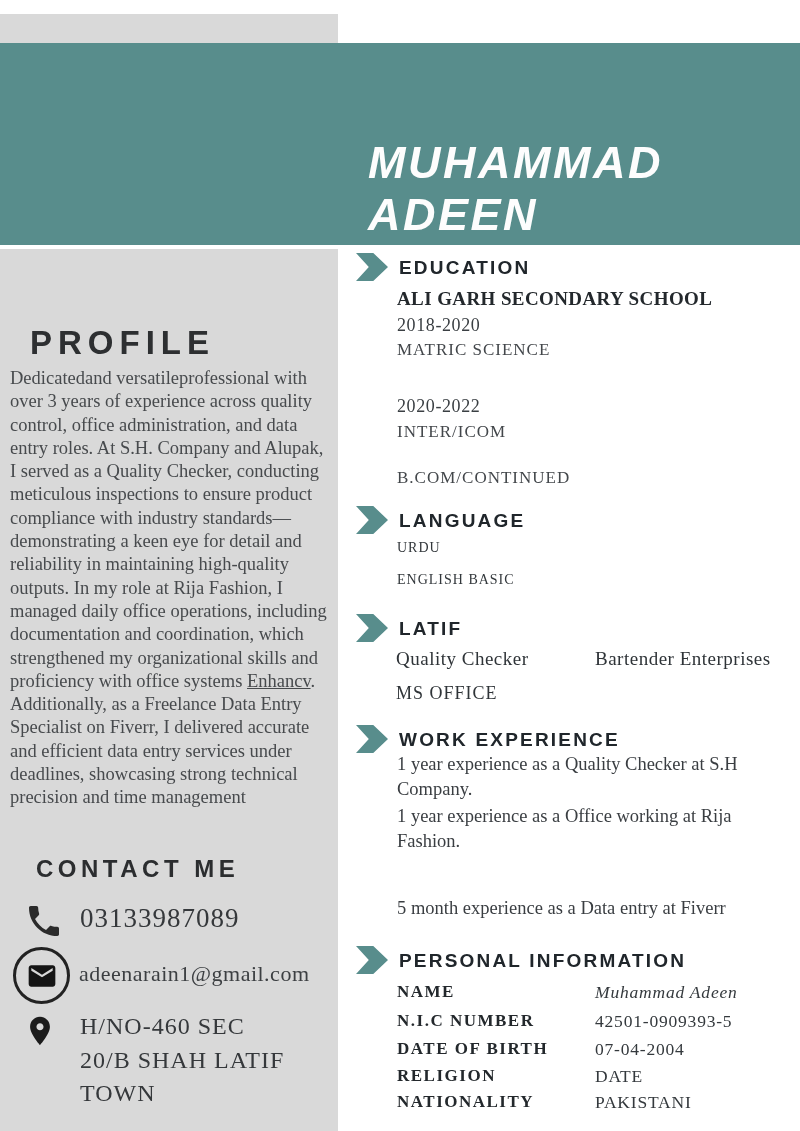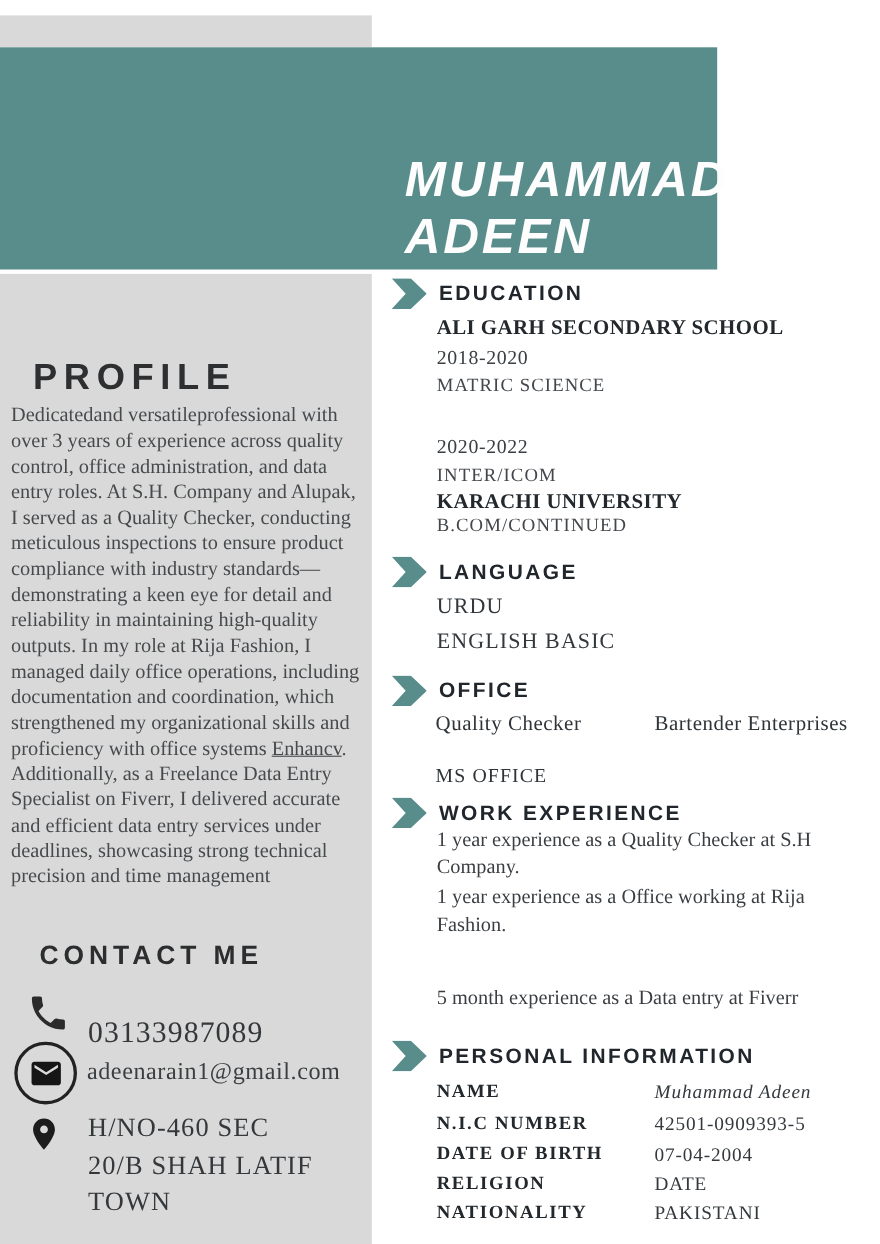--- a/index.html
+++ b/index.html
@@ -10,21 +10,21 @@
     width: 800px;
     height: 1131px;
     background: #ffffff;
     overflow: hidden;
     font-family: "Liberation Serif", serif;
   }
   .abs { position: absolute; }
 
   
   .top-gray-strip { left: 0; top: 14px; width: 338px; height: 29px; background: #d9d9d9; }
-  .teal-header { left: 0; top: 43px; width: 652px; height: 202px; background: #588d8c; }
+  .teal-header { left: 0; top: 43px; width: 800px; height: 202px; background: #588d8c; }
   .name-block {
     position: absolute; left: 368px; top: 94px;
     font-family: "Liberation Sans", sans-serif;
     font-weight: 700; font-style: italic;
     font-size: 45px; line-height: 52px;
     letter-spacing: 2.5px; color: #fdfdfd;
   }
 
   
   .sidebar { left: 0; top: 249px; width: 338px; height: 882px; background: #d9d9d9; }
@@ -36,21 +36,21 @@
   .profile-text {
     position: absolute; left: 10px; top: 367px; width: 324px;
     font-size: 18.5px; line-height: 23.3px; color: #474a4d;
   }
   .profile-text .inline-link { text-decoration: underline; color: #474a4d; }
   .contact-title {
     position: absolute; left: 36px; top: 855px;
     font-family: "Liberation Sans", sans-serif; font-weight: 700;
     font-size: 24px; letter-spacing: 4.5px; color: #2b2d2f;
   }
-  .phone-value { position: absolute; left: 80px; top: 903px; font-size: 27px; letter-spacing: 1px; color: #35383b; margin-top: 20px; }
+  .phone-value { position: absolute; left: 80px; top: 903px; font-size: 27px; letter-spacing: 1px; color: #35383b; }
   .email-value { position: absolute; left: 79px; top: 961px; font-size: 22px; letter-spacing: 0.5px; color: #3c3f42; }
   .address-value { position: absolute; left: 80px; top: 1010px; width: 250px; font-size: 24px; line-height: 33.5px; letter-spacing: 1px; color: #35383b; }
 
   .icon-phone { left: 24px; top: 901px; width: 40px; height: 40px; }
   .icon-email-ring {
     left: 13px; top: 947px; width: 57px; height: 57px;
     border: 3px solid #222; border-radius: 50%;
     display: flex; align-items: center; justify-content: center;
   }
   .icon-pin { left: 23px; top: 1007px; width: 34px; height: 48px; }
@@ -61,21 +61,21 @@
     clip-path: polygon(0 0, 54% 0, 100% 50%, 54% 100%, 0 100%, 40% 50%);
   }
   .section-title {
     position: absolute; left: 399px;
     font-family: "Liberation Sans", sans-serif; font-weight: 700;
     font-size: 19px; letter-spacing: 2.2px; color: #20262b;
   }
   .edu-school { position: absolute; left: 397px; font-size: 19px; font-weight: 700; letter-spacing: 0.4px; color: #23282c; }
   .edu-years  { position: absolute; left: 397px; font-size: 18px; letter-spacing: 0.6px; color: #3a3f43; }
   .edu-degree { position: absolute; left: 397px; font-size: 17px; letter-spacing: 1px; color: #43474b; }
-  .lang-item  { position: absolute; left: 397px; font-size: 20px; letter-spacing: 1px; color: #33383c; }
+  .lang-item  { position: absolute; left: 397px; font-size: 14px; letter-spacing: 1px; color: #33383c; }
   .skill-item { position: absolute; font-size: 19px; letter-spacing: 0.5px; color: #2f3438; }
   .work-item  { position: absolute; left: 397px; width: 388px; font-size: 18.5px; line-height: 24.5px; color: #3a3e42; }
   .pi-label   { position: absolute; left: 397px; font-size: 17px; font-weight: 700; letter-spacing: 1.5px; color: #23282c; text-align: right; }
   .pi-value   { position: absolute; left: 595px; font-size: 17.5px; letter-spacing: 0.8px; color: #34393d; }
   .pi-value.italic { font-style: italic; }
 </style>
 </head>
 <body>
 
 <div class="page">
@@ -117,33 +117,32 @@
     <div>TOWN</div>
   </div>
 
   <div class="marker" style="top:253px"></div>
   <div class="section-title" style="top:257px">EDUCATION</div>
   <div class="edu-school" style="top:288px">ALI GARH SECONDARY SCHOOL</div>
   <div class="edu-years" style="top:315px">2018-2020</div>
   <div class="edu-degree" style="top:340px">MATRIC SCIENCE</div>
   <div class="edu-years" style="top:396px">2020-2022</div>
   <div class="edu-degree" style="top:422px">INTER/ICOM</div>
-  <div class="edu-school" style="top:446px">KARACHI UNIVERSITY</div>
   <div class="edu-degree" style="top:468px">B.COM/CONTINUED</div>
 
   <div class="marker" style="top:506px"></div>
   <div class="section-title" style="top:510px">LANGUAGE</div>
   <div class="lang-item" style="top:540px">URDU</div>
   <div class="lang-item" style="top:572px">ENGLISH BASIC</div>
 
   <div class="marker" style="top:614px"></div>
-  <div class="section-title" style="top:618px">OFFICE</div>
+  <div class="section-title" style="top:618px">LATIF</div>
   <div class="skill-item" style="top:648px; left:396px">Quality Checker</div>
   <div class="skill-item" style="top:648px; left:595px">Bartender Enterprises</div>
-  <div class="skill-item" style="top:683px; left:396px; letter-spacing:1px; font-size:18px;margin-top:12px;">MS OFFICE</div>
+  <div class="skill-item" style="top:683px; left:396px; letter-spacing:1px; font-size:18px;">MS OFFICE</div>
 
   <div class="marker" style="top:725px"></div>
   <div class="section-title" style="top:729px">WORK EXPERIENCE</div>
   <div class="work-item" style="top:752px">1 year experience as a Quality Checker at S.H Company.</div>
   <div class="work-item" style="top:804px">1 year experience as a Office working at Rija Fashion.</div>
   <div class="work-item" style="top:896px">5 month experience as a Data entry at Fiverr</div>
 
   <div class="marker" style="top:946px"></div>
   <div class="section-title" style="top:950px">PERSONAL INFORMATION</div>
   <div class="pi-label" style="top:982px">NAME</div>

